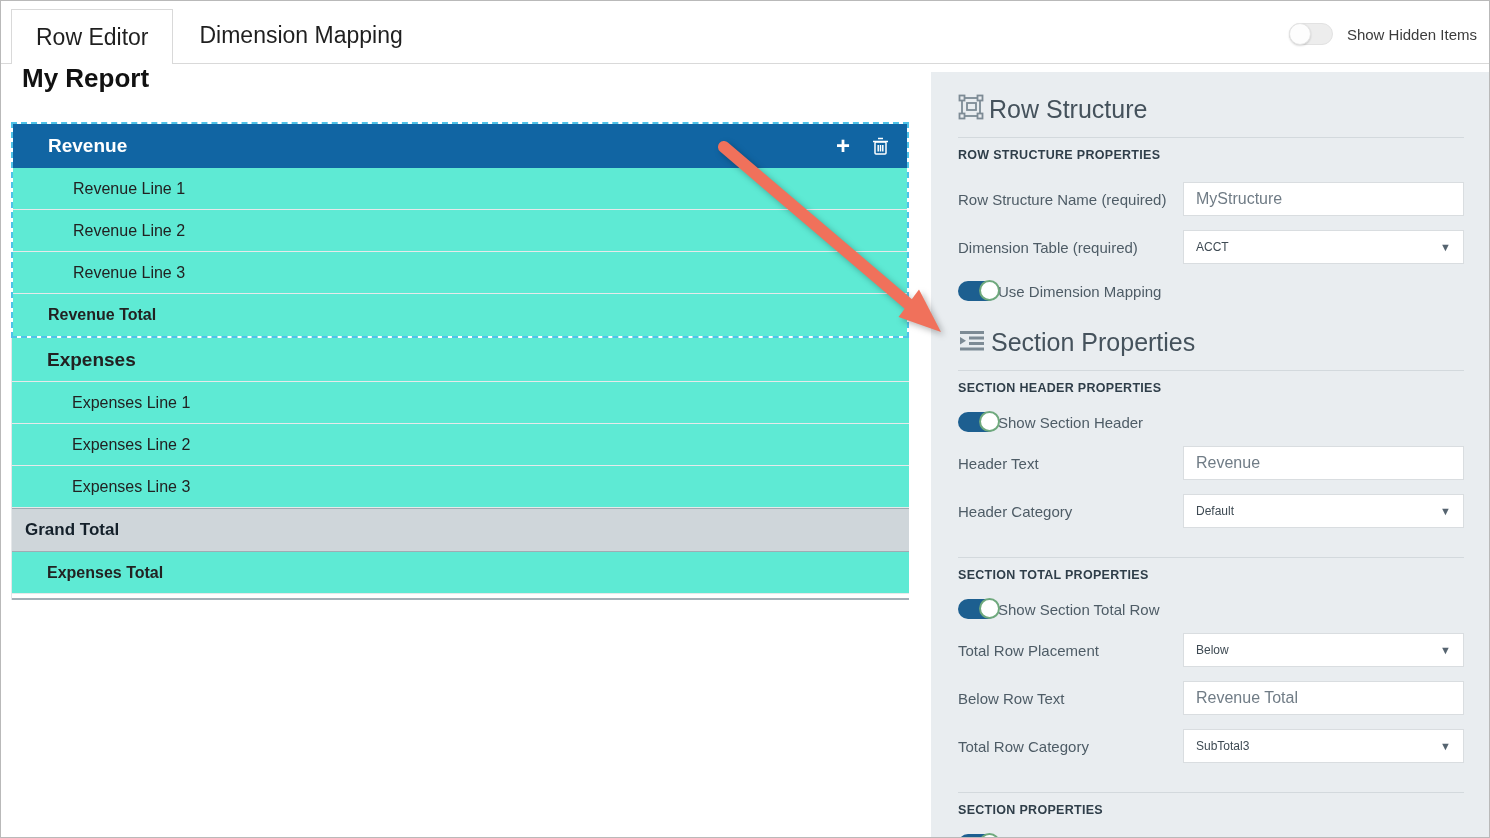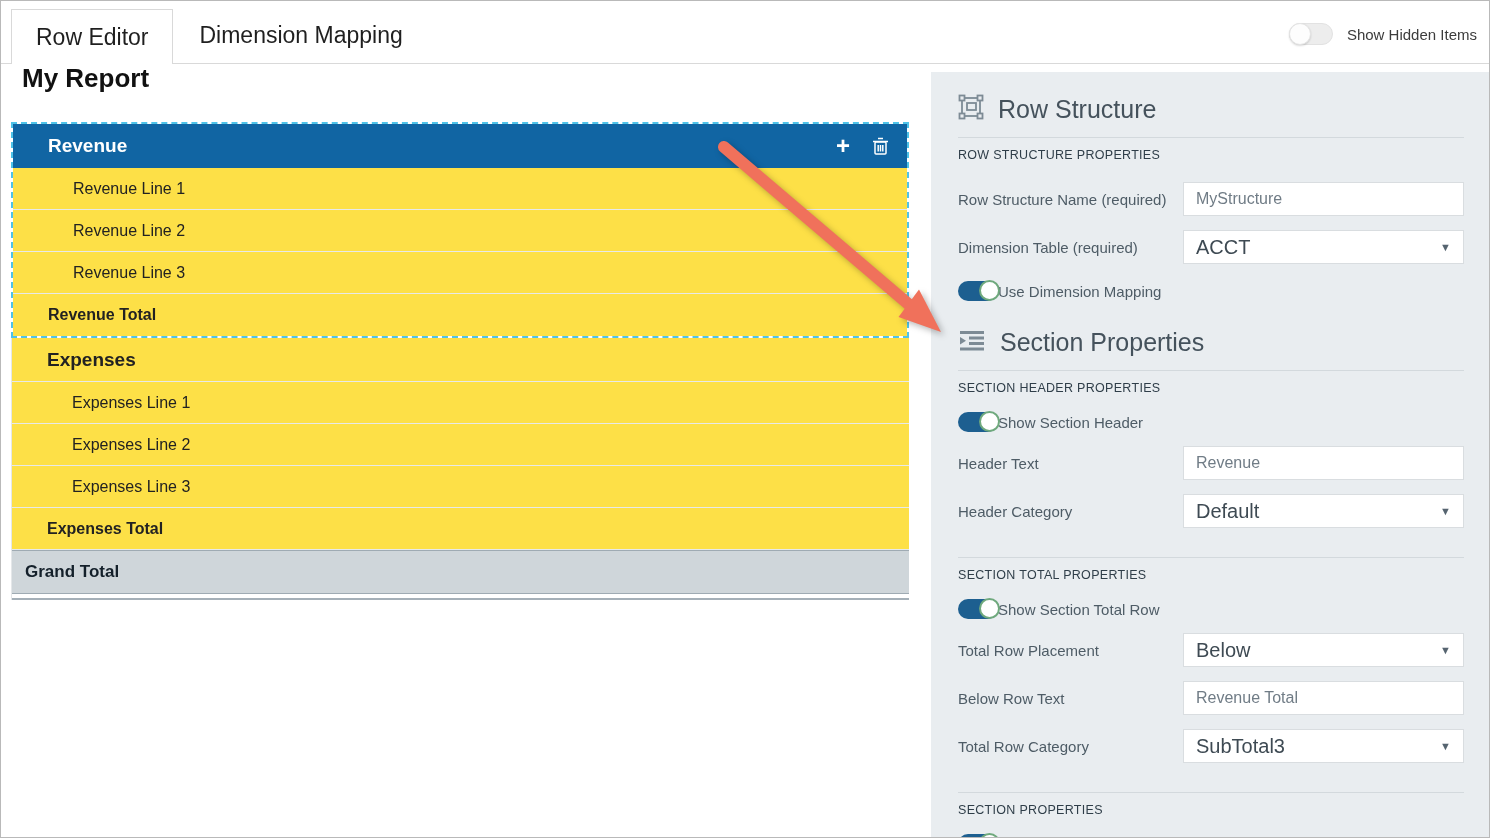--- a/index.html
+++ b/index.html
@@ -19,45 +19,45 @@
   .toggle { position:relative; width:40px; height:20px; border-radius:11px; cursor:pointer; flex:0 0 auto; }
   .toggle.on { background:#1d5f90; }
   .toggle.on .knob { position:absolute; right:-2px; top:-1px; width:21px; height:21px; border-radius:50%; background:#fff; border:2px solid #6fa97d; }
   .toggle.off { width:44px; height:22px; background:#ededed; border:1px solid #e2e2e2; }
   .toggle.off .knob { position:absolute; left:-1px; top:-1px; width:22px; height:22px; border-radius:50%; background:#fdfdfd; border:1px solid #e4e4e4; box-shadow:0 1px 2px rgba(0,0,0,.15); }
 
   
   .report-title { position:absolute; left:21px; top:62px; font-size:26px; font-weight:bold; color:#111; }
   .report-list { position:absolute; left:10px; top:121px; width:898px; }
   .selection-box { border:2px dashed #4ec3e9; background:#fff; }
-  .row { display:flex; align-items:center; height:42px; background:#fde047; border-bottom:1px solid #e7e9ea; font-size:16px; color:#222; }
+  .row { display:flex; align-items:center; height:42px; background:#5eead4; border-bottom:1px solid #e7e9ea; font-size:16px; color:#222; }
   .row.section-header { height:44px; font-size:19px; font-weight:bold; padding-left:35px; }
   .row.child { padding-left:60px; }
   .row.total { font-weight:bold; padding-left:35px; }
   .row.selected { background:#1165a3; color:#fff; border-bottom:none; padding-right:18px; }
   .row.selected .row-actions { margin-left:auto; display:flex; align-items:center; gap:22px; }
   .plus-glyph { font-size:24px; font-weight:bold; color:#fff; line-height:1; cursor:pointer; }
   .trash-btn { cursor:pointer; display:flex; }
   .lower-rows { border-left:1px solid #e4e7e9; }
   .row.grand-total { height:44px; font-weight:bold; font-size:17px; padding-left:13px; background:#cfd6da; border-top:1px solid #9fabb3; border-bottom:1px solid #9fabb3; color:#14202a; }
   .grand-underline { height:3px; border-bottom:2px solid #a5b0b8; margin-top:3px; background:#fff; }
 
   
   .props-panel { position:absolute; left:930px; top:71px; width:560px; height:767px; background:#e9edf0; padding:22px 27px 0 27px; overflow:hidden; }
-  .panel-heading { display:flex; align-items:center; gap:14px; }
+  .panel-heading { display:flex; align-items:center; gap:5px; }
   .panel-heading .ph-title { font-size:25px; color:#45525c; }
   .panel-heading.second { margin-top:27px; }
   .panel-divider { border-bottom:1px solid #d3d9dd; margin-top:13px; }
-  .caption { margin-top:10px; font-size:12.5px; font-weight:normal; color:#2f3e49; letter-spacing:.3px; }
+  .caption { margin-top:10px; font-size:12.5px; font-weight:bold; color:#2f3e49; letter-spacing:.3px; }
   .field-row { display:flex; align-items:center; margin-top:14px; }
   .field-label { font-size:15px; color:#4e5c66; }
   .field-control { margin-left:auto; width:281px; }
   .text-input { width:100%; height:34px; background:#fff; border:1px solid #d9dde0; font-size:16px; color:#707c86; padding:0 12px; font-family:"Liberation Sans", sans-serif; outline:none; }
   .select { width:100%; height:34px; background:#fff; border:1px solid #d9dde0; display:flex; align-items:center; padding:0 12px; cursor:pointer; }
-  .select .sel-value { font-size:20px; color:#3e4a53; }
+  .select .sel-value { font-size:12px; color:#3e4a53; }
   .select .caret { margin-left:auto; font-size:11px; color:#566470; }
   .toggle-row { display:flex; align-items:center; gap:0; margin-top:17px; }
   .toggle-row .toggle-label { font-size:15px; color:#4e5c66; }
 
   
   .arrow-overlay { position:absolute; left:690px; top:126px; width:280px; height:225px; pointer-events:none; z-index:3; }
 </style>
 </head>
 <body>
 
@@ -118,25 +118,25 @@
         </div>
       <div class="row child">
           <span>Expenses Line 1</span>
         </div>
       <div class="row child">
           <span>Expenses Line 2</span>
         </div>
       <div class="row child">
           <span>Expenses Line 3</span>
         </div>
+      <div class="row grand-total">
+          <span>Grand Total</span>
+        </div>
       <div class="row total">
           <span>Expenses Total</span>
-        </div>
-      <div class="row grand-total">
-          <span>Grand Total</span>
         </div>
       <div class="grand-underline"></div>
     </div>
   </div>
 
   <div class="props-panel">
 
     <div class="panel-heading">
       <span>
         <svg width="26" height="26" viewBox="0 0 26 26" fill="none" stroke="#7d8b95" stroke-width="1.8">

